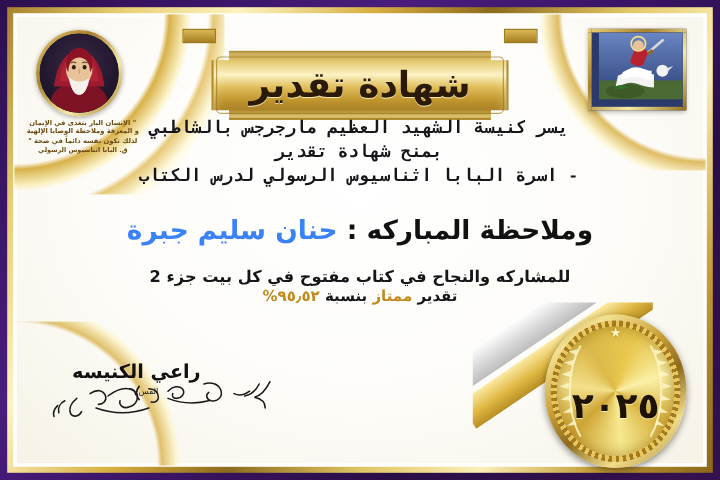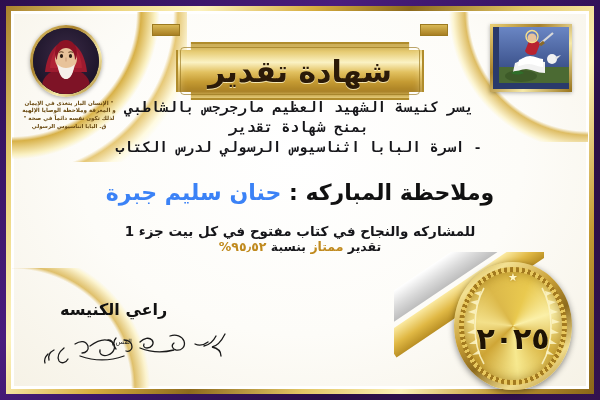--- a/index.html
+++ b/index.html
@@ -129,21 +129,21 @@
     position:absolute;left:70px;right:70px;top:238px;
     text-align:center;color:#16161a;font-size:12.5px;line-height:17px;font-weight:600;
   }
   .grade .gold{color:#c08a1e;}
   
   .sig-title{
     position:absolute;left:60px;top:300px;width:190px;text-align:left;
     font-size:16px;font-weight:bold;color:#111;
   }
   .sig-scribble{
-    position:absolute;left:20px;top:320px;width:250px;height:50px;text-align:center;
+    position:absolute;left:20px;top:304px;width:250px;height:50px;text-align:center;
   }
   .sig-scribble svg{display:block;}
   
   .ribbon{
     position:absolute;right:56px;top:252px;width:150px;height:120px;overflow:hidden;
     pointer-events:none;
   }
   .ribbon-band{
     position:absolute;width:210px;height:26px;transform:rotate(-34deg);
     transform-origin:0 0;
@@ -264,21 +264,21 @@
     <div>يسر كنيسة الشهيد العظيم مارجرجس بالشاطبي</div>
     <div>بمنح شهادة تقدير</div>
     <div>- اسرة البابا اثناسيوس الرسولي لدرس الكتاب</div>
   </div>
 
   <div class="recipient-line">
     <span>وملاحظة المباركه :</span>
     <span class="recipient-name">حنان سليم جبرة</span>
   </div>
 
-  <div class="achv">للمشاركه والنجاح في كتاب مفتوح في كل بيت جزء 1</div>
+  <div class="achv">للمشاركه والنجاح في كتاب مفتوح في كل بيت جزء 2</div>
 
   <div class="grade">
     <span>تقدير</span>
     <span class="gold">ممتاز</span>
     <span>بنسبة</span>
     <span class="gold">٩٥٫٥٢%</span>
   </div>
 
   <div class="sig-title">راعي الكنيسه</div>
   <div class="sig-scribble">

